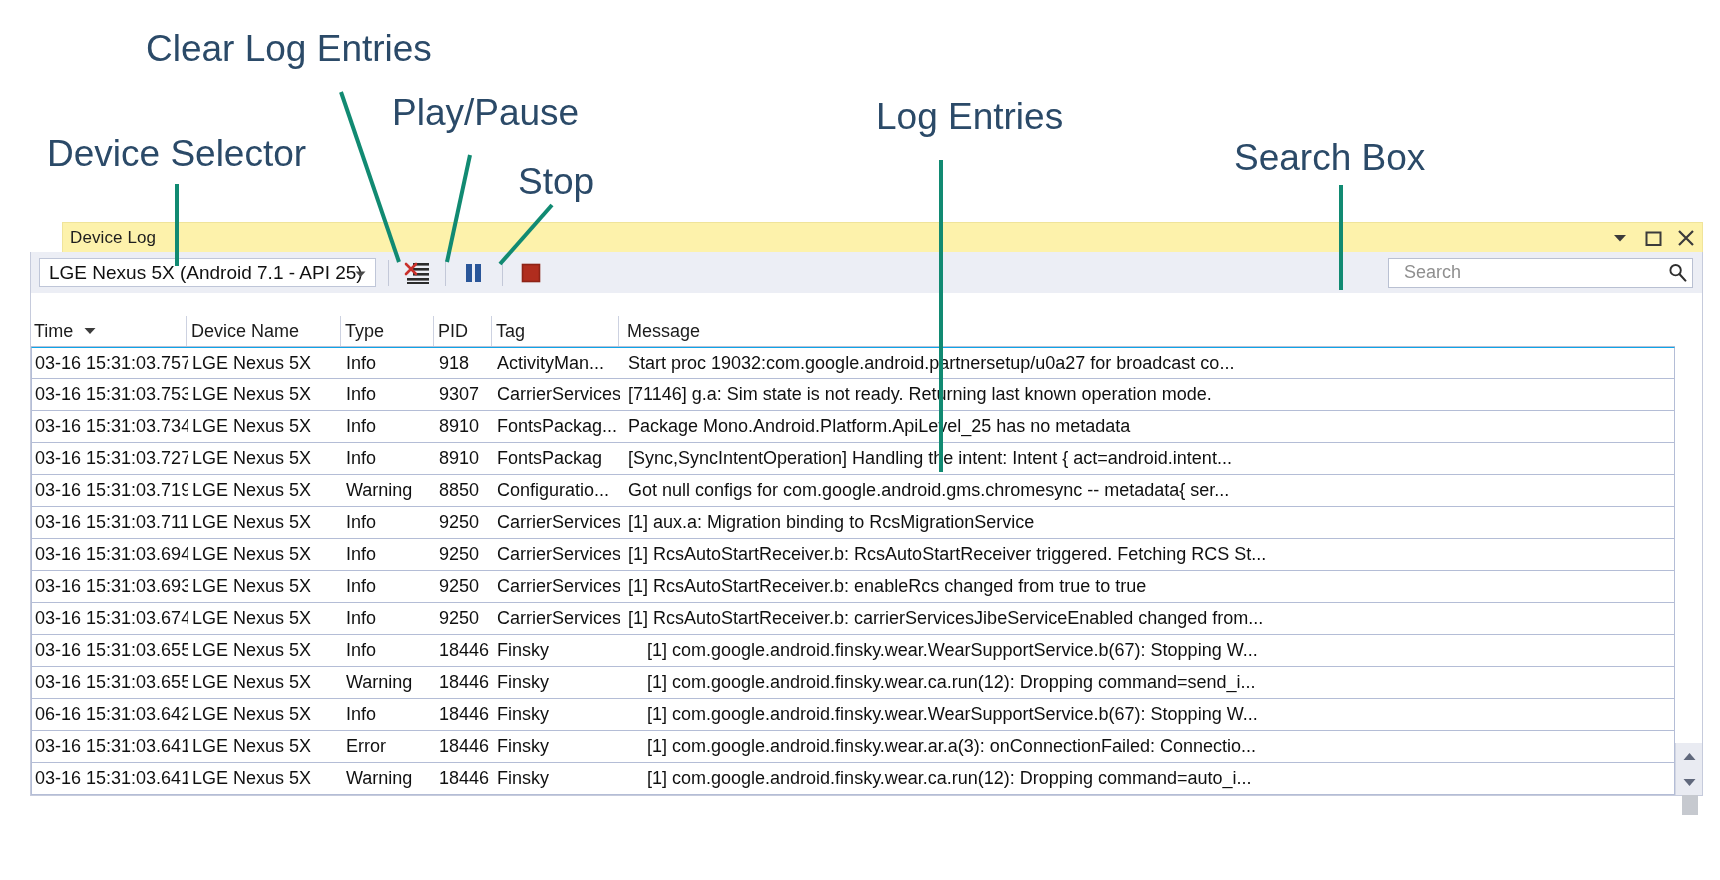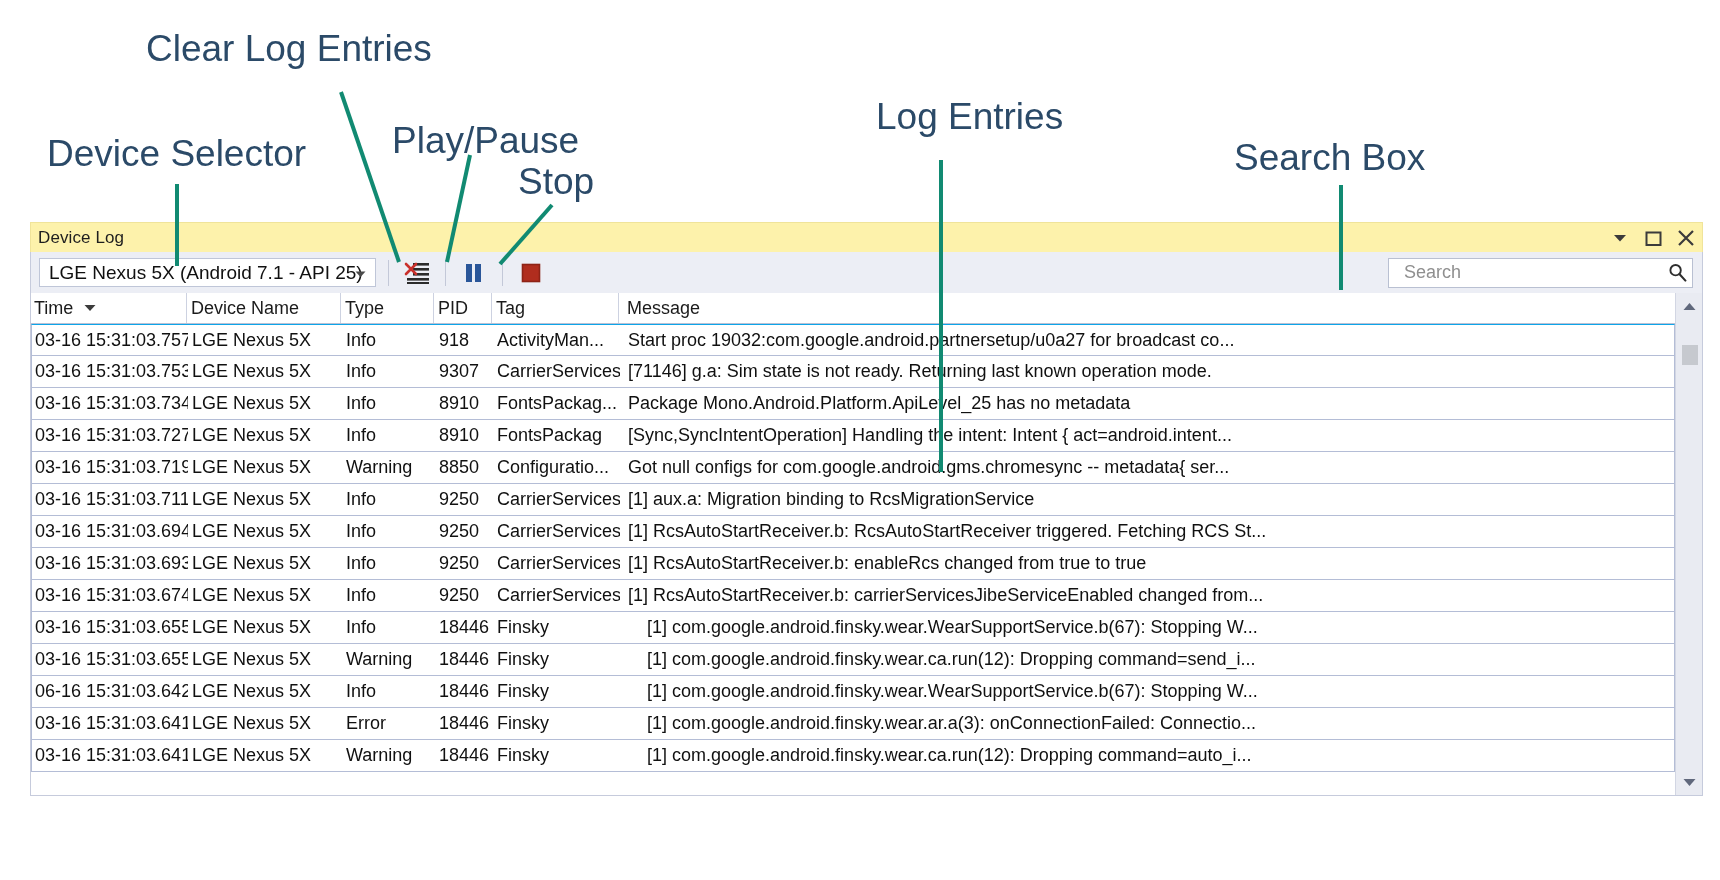--- a/index.html
+++ b/index.html
@@ -26,21 +26,21 @@
   }
   .anno-label {
     position: absolute;
     color: #2b4a68;
     font-family: "Liberation Sans", sans-serif;
     font-weight: 400;
     white-space: nowrap;
   }
   #anno-device-selector  { left: 47px;   top: 133px; font-size: 37px; }
   #anno-clear-log        { left: 146px;  top: 28px;  font-size: 37px; }
-  #anno-play-pause       { left: 392px;  top: 92px;  font-size: 37px; margin-top: 28px; }
+  #anno-play-pause       { left: 392px;  top: 92px;  font-size: 37px; }
   #anno-stop             { left: 518px;  top: 161px; font-size: 37px; }
   #anno-log-entries      { left: 876px;  top: 96px;  font-size: 37px; }
   #anno-search-box       { left: 1234px; top: 137px; font-size: 37px; }
 
   
   #device-log-window {
     position: absolute;
     left: 30px;
     top: 222px;
     width: 1673px;
@@ -53,20 +53,21 @@
   
   #titlebar {
     position: relative;
     height: 30px;
     background: #fdf2ab;
     border: 1px solid #f0e49a;
     border-bottom: none;
     box-sizing: border-box;
     display: flex;
     align-items: center;
+    margin-left: 32px;
   }
   #titlebar-title {
     font-size: 17px;
     color: #1e1e1e;
     padding-left: 7px;
     letter-spacing: 0.1px;
   }
   #titlebar-buttons {
     position: absolute;
     right: 6px;
@@ -168,20 +169,21 @@
 
   
   #grid-area {
     position: relative;
     height: 503px;
     border: 1px solid #c6cbdc;
     border-top: none;
     box-sizing: border-box;
     background: #ffffff;
     display: flex;
+    align-items: flex-end;
   }
   #grid-main {
     flex: 1;
     min-width: 0;
     display: flex;
     flex-direction: column;
   }
 
   
   #grid-header {

